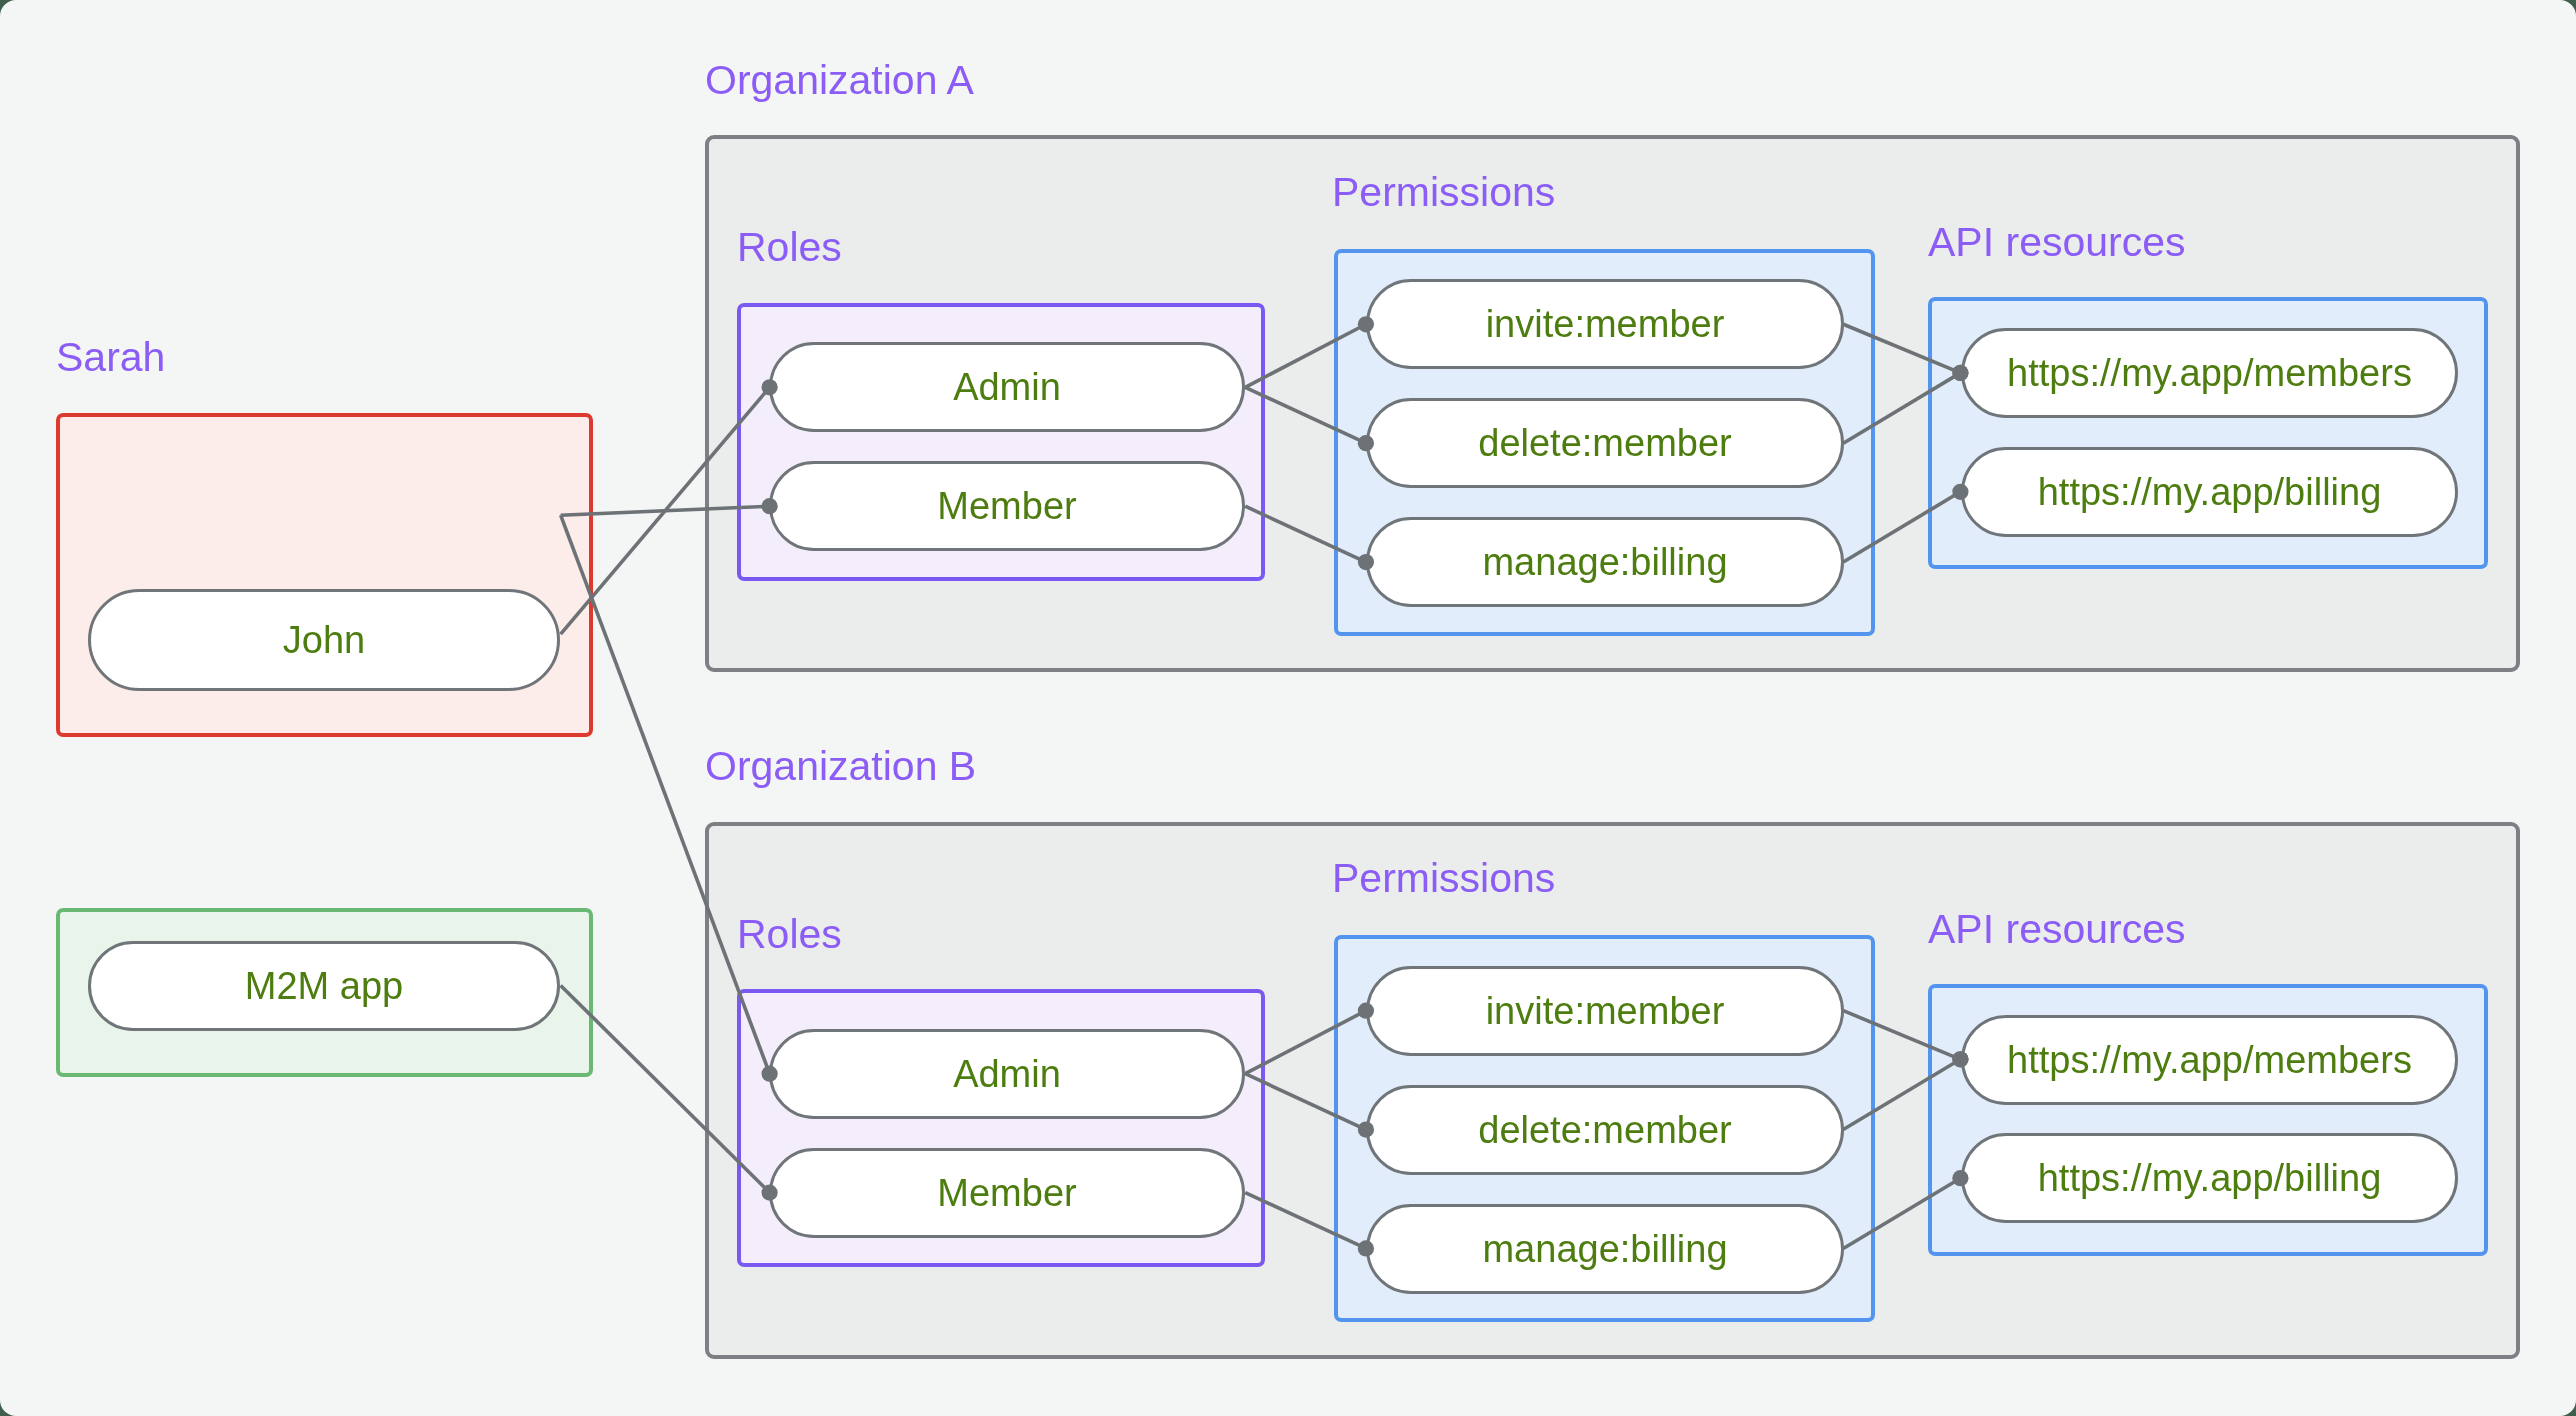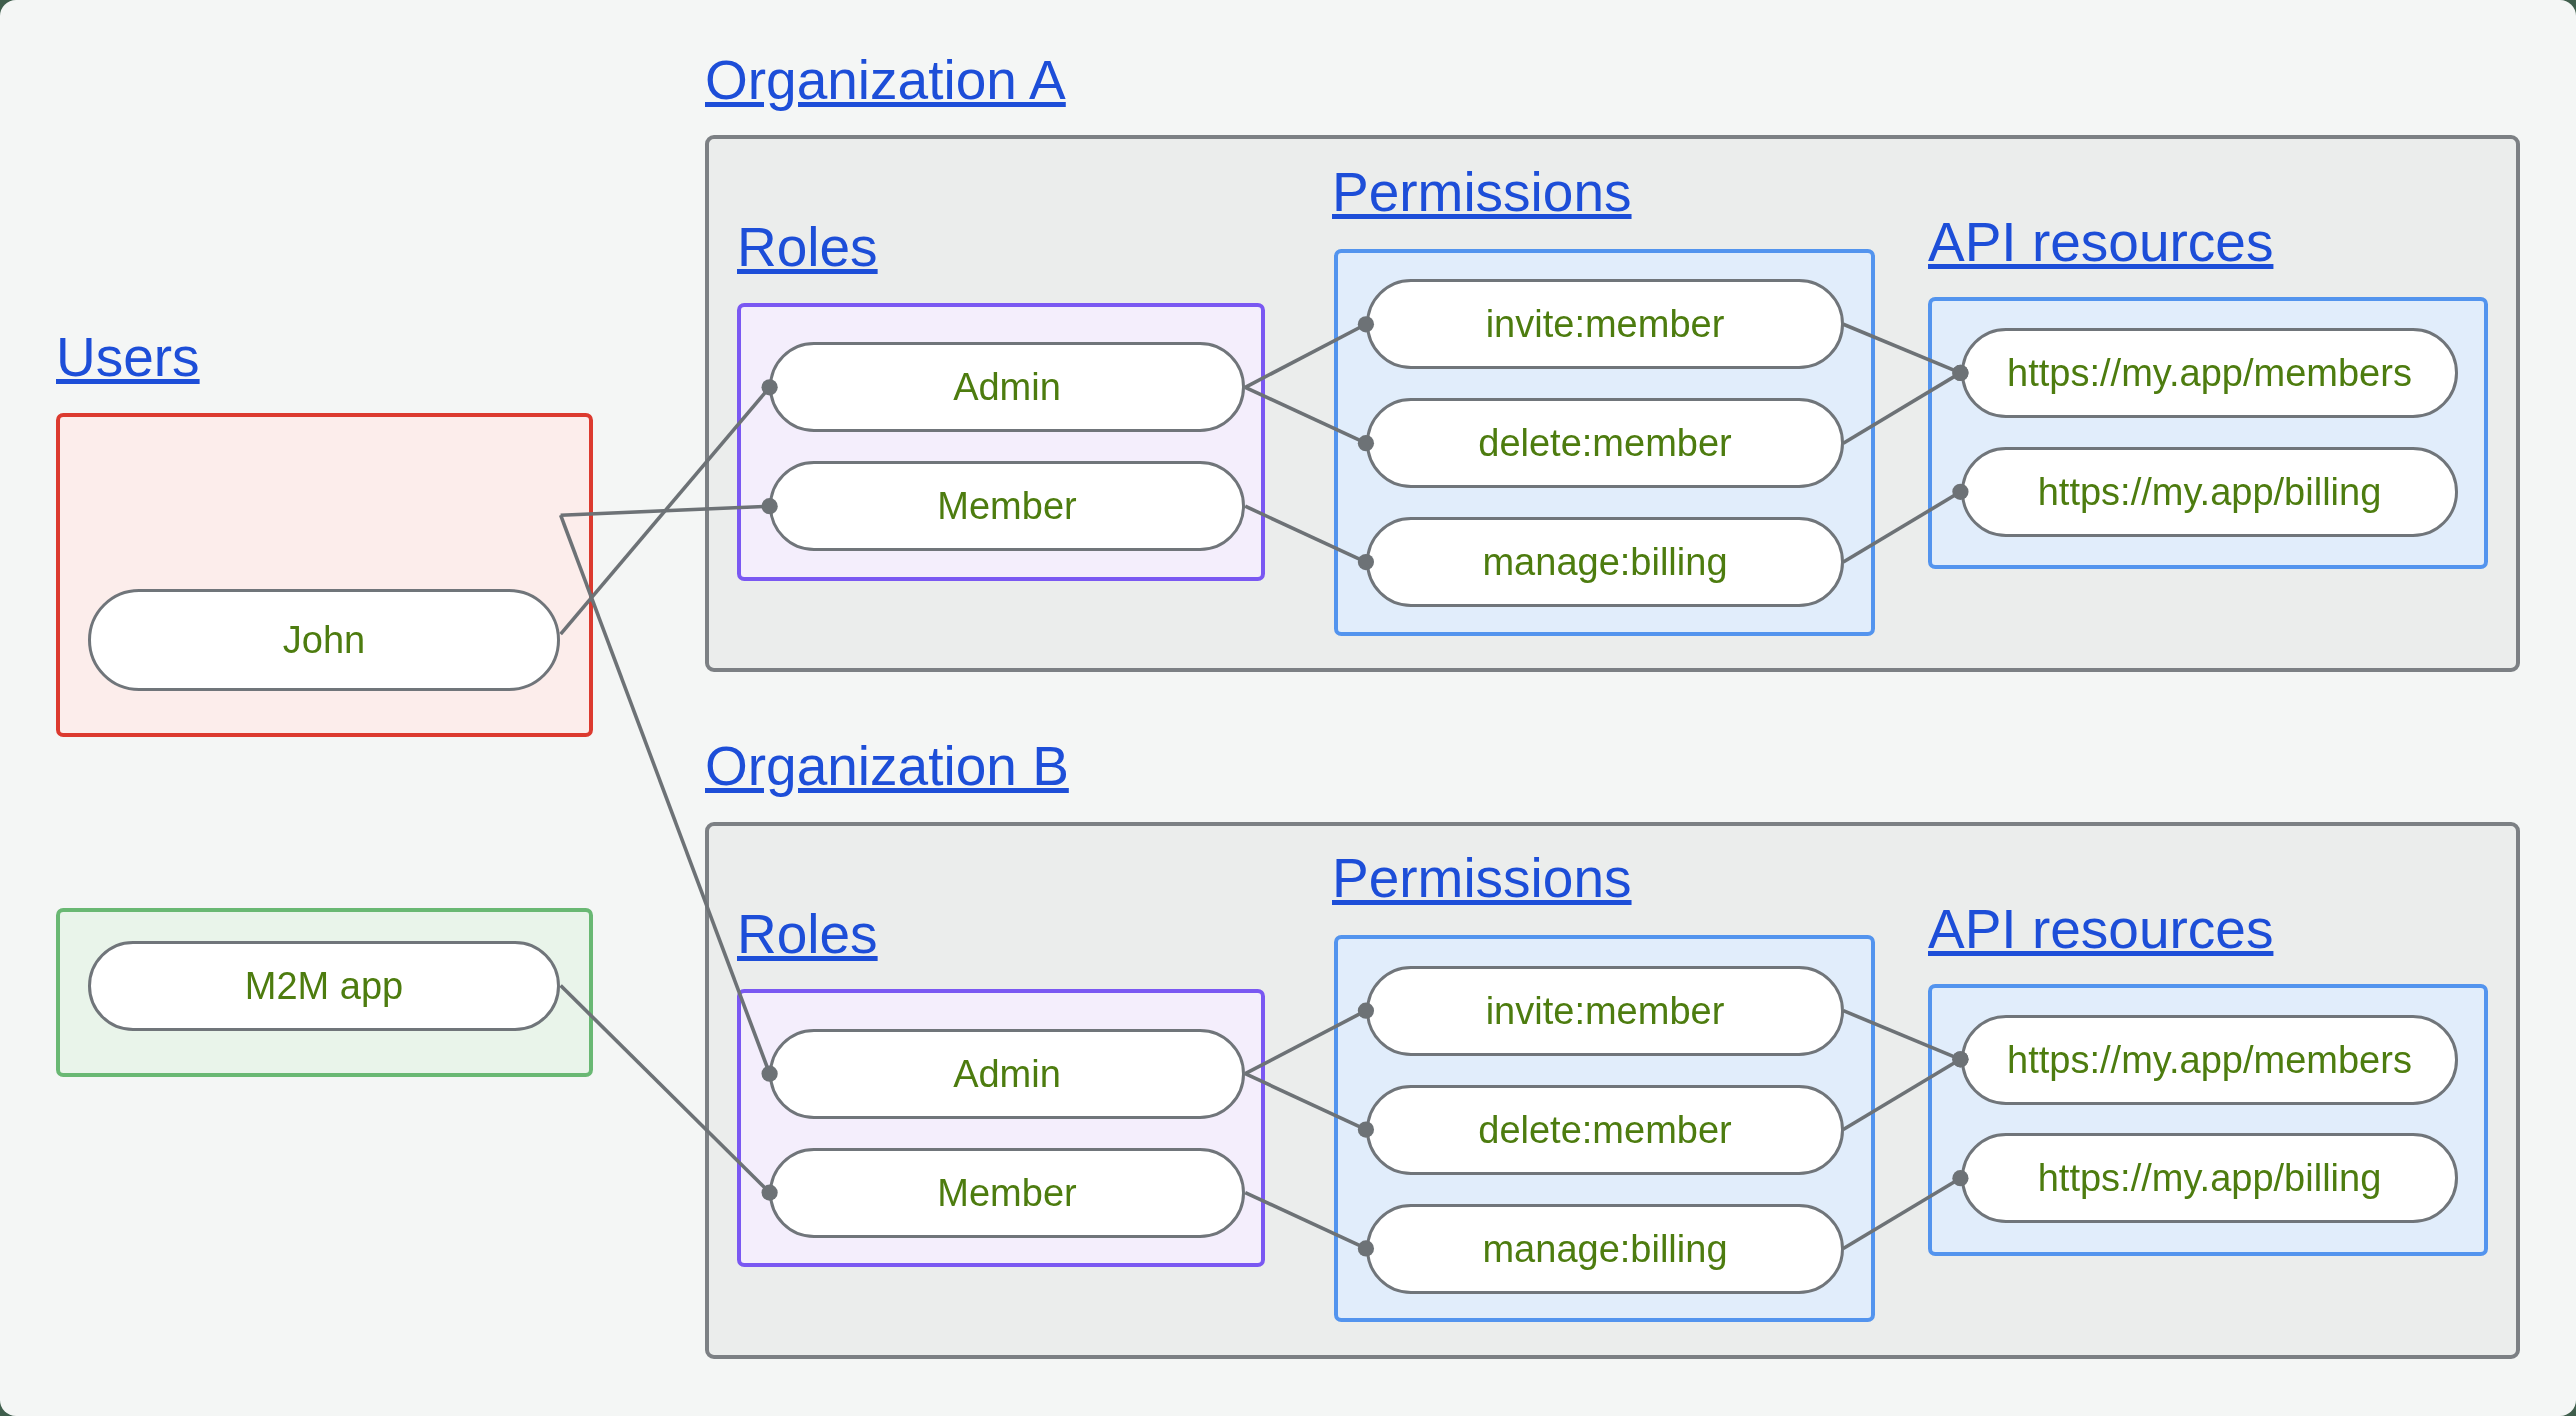--- a/index.html
+++ b/index.html
@@ -12,26 +12,25 @@
     position: relative;
     width: 2576px; height: 1416px;
     background: #f4f6f5;
     border-radius: 16px;
     overflow: hidden;
   }
   .canvas { position: absolute; inset: 0; }
 
   .group-label {
     position: absolute;
-    font-size: 55px;
+    font-size: 41px;
     line-height: 49px;
-    color: #1d4ed8;
+    color: #8b5cf6;
     white-space: nowrap;
     z-index: 3;
-    text-decoration: underline;
   }
   .group-box {
     position: absolute;
     border-radius: 7.2px;
     box-sizing: border-box;
     z-index: 1;
   }
   .org-box     { background: #ebedec; border: 4.5px solid #7c8084; border-radius: 9px; }
   .users-box   { background: #fcedeb; border: 4.5px solid #dc3a2f; }
   .m2m-box     { background: #e9f4ea; border: 4.5px solid #69b873; }
@@ -60,21 +59,21 @@
     z-index: 5;
     pointer-events: none;
   }
 </style>
 </head>
 <body>
 
 <div class="page">
   <div class="canvas">
 
-    <div class="group-label" style="left:56px; top:333px;">Users</div>
+    <div class="group-label" style="left:56px; top:333px;">Sarah</div>
     <div class="group-box users-box" style="left:56px; top:413px; width:537px; height:324px;"></div>
     <div class="pill" style="left:88px; top:589px; width:472px; height:102px;">John</div>
 
     <div class="group-box m2m-box" style="left:56px; top:908px; width:537px; height:169px;"></div>
     <div class="pill" style="left:88px; top:941px; width:472px; height:90px;">M2M app</div>
 
     <div class="group-label" style="left:705px; top:56px;">Organization A</div>
     <div class="group-box org-box" style="left:705px; top:135px; width:1815px; height:537px;"></div>
 
     <div class="group-label" style="left:737px; top:223px;">Roles</div>

